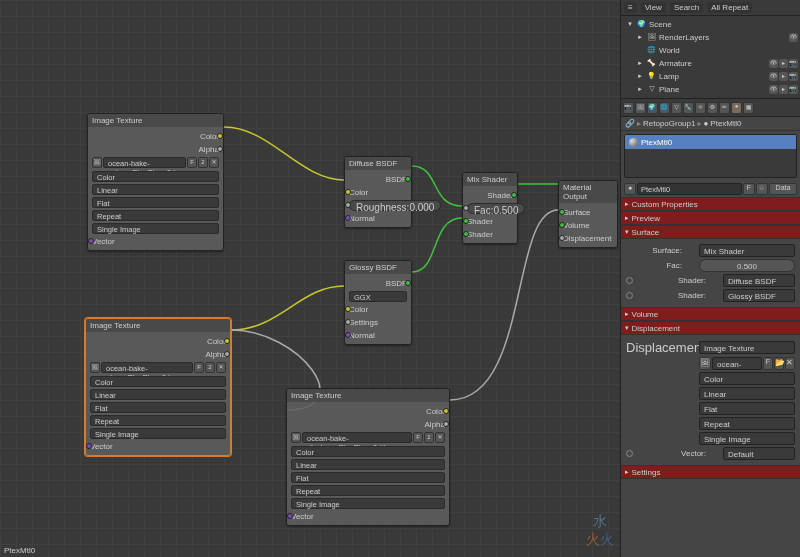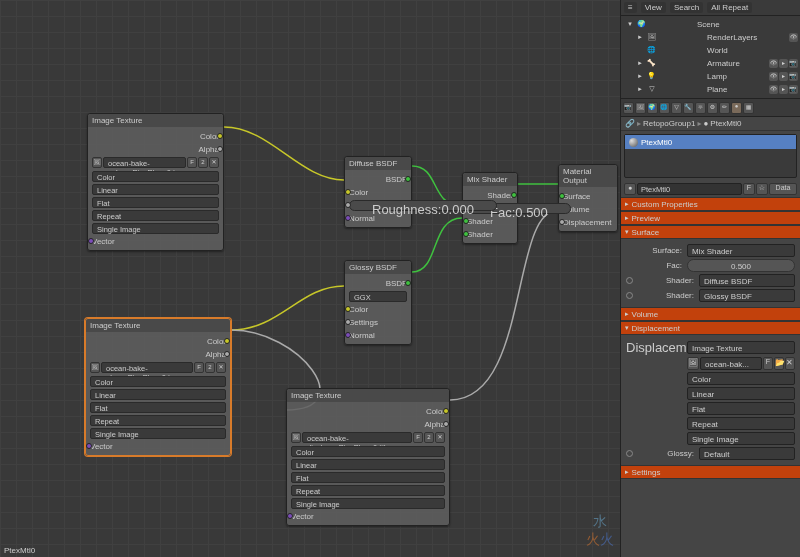--- a/index.html
+++ b/index.html
@@ -15,52 +15,52 @@
   .row { display: flex; align-items: center; height: 12px; margin: 1px 0; position: relative; }
   .row.r { justify-content: flex-end; }
   .sock { width: 6px; height: 6px; border-radius: 50%; position: absolute; border: 1px solid #222; }
   .sock.out { right: -4px; }
   .sock.in { left: -4px; }
   .yellow { background: #c7c729; }
   .grey { background: #aaa; }
   .green { background: #3fc13f; }
   .purple { background: #7b4db8; }
   .field { background: #3a3a3a; border: 1px solid #2a2a2a; border-radius: 2px; padding: 1px 4px; font-size: 7.5px; color: #ccc; flex: 1; height: 11px; line-height: 9px; }
-  .numfield { background: #4a4a4a; border: 1px solid #2a2a2a; border-radius: 7px; padding: 1px 22px; font-size: 13px; color: #ccc; flex: 1; height: 11px; display: flex; justify-content: space-between; }
+  .numfield { background: #4a4a4a; border: 1px solid #2a2a2a; border-radius: 7px; padding: 1px 6px; font-size: 10px; color: #ccc; flex: 1; height: 11px; display: flex; justify-content: space-between; }
   .imgrow { display: flex; gap: 1px; margin: 2px 0; }
   .imgrow .ic { width: 10px; height: 11px; background: #555; border: 1px solid #333; border-radius: 2px; font-size: 6px; text-align: center; line-height: 9px; }
   .imgrow .name { flex: 1; }
 
   .rightpanel { position: absolute; right: 0; top: 0; width: 180px; height: 557px; background: #454545; border-left: 1px solid #222; display: flex; flex-direction: column; }
   .rp-hdr { height: 16px; background: #3a3a3a; display: flex; align-items: center; padding: 0 3px; gap: 4px; font-size: 8px; border-bottom: 1px solid #222; }
   .rp-hdr span { background: #333; padding: 1px 4px; border-radius: 2px; }
   .outliner { background: #3a3a3a; padding: 2px; font-size: 8px; border-bottom: 1px solid #222; }
   .ol-row { display: flex; align-items: center; height: 13px; padding-left: 2px; }
   .ol-row .ic { width: 10px; height: 10px; margin-right: 2px; font-size: 7px; text-align: center; }
-  .ol-row .nm { flex: 1; margin-left: 48px; }
+  .ol-row .nm { flex: 1; }
   .ol-row .ctl { display: flex; gap: 1px; }
   .ol-row .ctl span { width: 9px; height: 9px; background: #555; border-radius: 2px; font-size: 6px; text-align: center; }
   .ol-row.l1 { padding-left: 12px; }
   .tabstrip { height: 18px; background: #3a3a3a; display: flex; align-items: center; padding: 0 2px; gap: 1px; border-bottom: 1px solid #222; }
   .tabstrip span { width: 11px; height: 12px; background: #555; border: 1px solid #333; border-radius: 2px; font-size: 6px; text-align: center; }
   .tabstrip span.act { background: #7a6a5a; }
   .crumb { height: 14px; display: flex; align-items: center; gap: 2px; padding: 0 4px; font-size: 8px; border-bottom: 1px solid #333; }
   .crumb span.sep { color: #888; }
   .matlist { background: #3a3a3a; margin: 3px; border: 1px solid #222; border-radius: 2px; height: 44px; }
   .matlist .item { height: 14px; display: flex; align-items: center; padding: 0 4px; font-size: 8px; gap: 3px; }
   .matlist .item.sel { background: #5680c2; color: #fff; }
   .matlist .ball { width: 9px; height: 9px; border-radius: 50%; background: radial-gradient(circle at 30% 30%, #ddd, #555); }
   .matname { display: flex; gap: 1px; padding: 2px 3px; }
   .matname .fld { flex: 1; background: #333; border: 1px solid #222; border-radius: 2px; padding: 1px 3px; font-size: 7.5px; height: 12px; }
   .matname .btn { width: 12px; height: 12px; background: #555; border: 1px solid #333; border-radius: 2px; font-size: 7px; text-align: center; }
-  .sec-hd { height: 14px; display: flex; align-items: center; padding: 0 4px; font-size: 8px; background: #c2410c; border-top: 1px solid #333; border-bottom: 1px solid #333; }
+  .sec-hd { height: 14px; display: flex; align-items: center; padding: 0 4px; font-size: 8px; background: #7f1d1d; border-top: 1px solid #333; border-bottom: 1px solid #333; }
   .sec-hd::before { content: "▸"; margin-right: 3px; font-size: 7px; }
   .sec-hd.open::before { content: "▾"; }
   .sec-body { padding: 3px 5px; }
-  .prow { display: flex; align-items: center; margin: 2px 0; gap: 5px; }
+  .prow { display: flex; align-items: center; margin: 2px 0; gap: 17px; }
   .prow .lbl { width: 56px; font-size: 8px; text-align: right; color: #ccc; }
   .prow .val { flex: 1; }
   .pfield { background: #3a3a3a; border: 1px solid #222; border-radius: 2px; padding: 1px 4px; font-size: 8px; height: 13px; line-height: 11px; }
   .pnum { background: #555; border: 1px solid #333; border-radius: 7px; padding: 1px 6px; font-size: 8px; height: 13px; text-align: center; line-height: 11px; }
   .pdot { width: 7px; height: 7px; border-radius: 50%; border: 1px solid #888; }
   .status { position: absolute; left: 4px; bottom: 2px; font-size: 8px; color: #ccc; }
   .watermark { position: absolute; right: 185px; bottom: 8px; width: 30px; height: 36px; opacity: 0.5; font-size: 14px; text-align: center; pointer-events: none; }
 </style>
 </head>
 <body>
@@ -69,21 +69,21 @@
   <svg class="wires">
     <path d="M 224 127 C 270 127 300 180 344 180" stroke="#c7c729" stroke-width="1.5" fill="none"></path>
     <path d="M 412 166 C 440 166 430 206 462 206" stroke="#3fc13f" stroke-width="1.5" fill="none"></path>
     <path d="M 231 330 C 280 330 300 286 344 286" stroke="#c7c729" stroke-width="1.5" fill="none"></path>
     <path d="M 231 330 C 300 330 360 410 286 410" stroke="#aaa" stroke-width="1.5" fill="none"></path>
     <path d="M 412 272 C 440 272 430 218 462 218" stroke="#3fc13f" stroke-width="1.5" fill="none"></path>
     <path d="M 518 184 C 540 184 540 184 558 184" stroke="#3fc13f" stroke-width="1.5" fill="none"></path>
     <path d="M 450 400 C 530 400 510 210 558 210" stroke="#aaa" stroke-width="1.5" fill="none"></path>
   </svg>
 
-  <div class="node" style="left:558px; top:164px; width:60px;">
+  <div class="node" style="left:558px; top:180px; width:60px;">
     <div class="node-hd">Material Output</div>
     <div class="node-body">
       <div class="row">
           <span class="sock in green"></span>
           <span>Surface</span>
         </div>
       <div class="row">
           <span class="sock in green"></span>
           <span>Volume</span>
         </div>
@@ -439,21 +439,21 @@
     <div class="prow">
         <span class="lbl"></span>
         <div class="val pfield">Repeat</div>
       </div>
     <div class="prow">
         <span class="lbl"></span>
         <div class="val pfield">Single Image</div>
       </div>
     <div class="prow">
         <span class="pdot"></span>
-        <span class="lbl">Glossy:</span>
+        <span class="lbl">Vector:</span>
         <div class="val pfield">Default</div>
       </div>
   </div>
   <div class="sec-hd">Settings</div>
 </div>
 
 <div class="watermark">
   <div style="color:#6db0d8;">水</div>
   <div><span style="color:#e77c2e;">火</span><span style="color:#4d7bd8;">火</span></div>
 </div>

